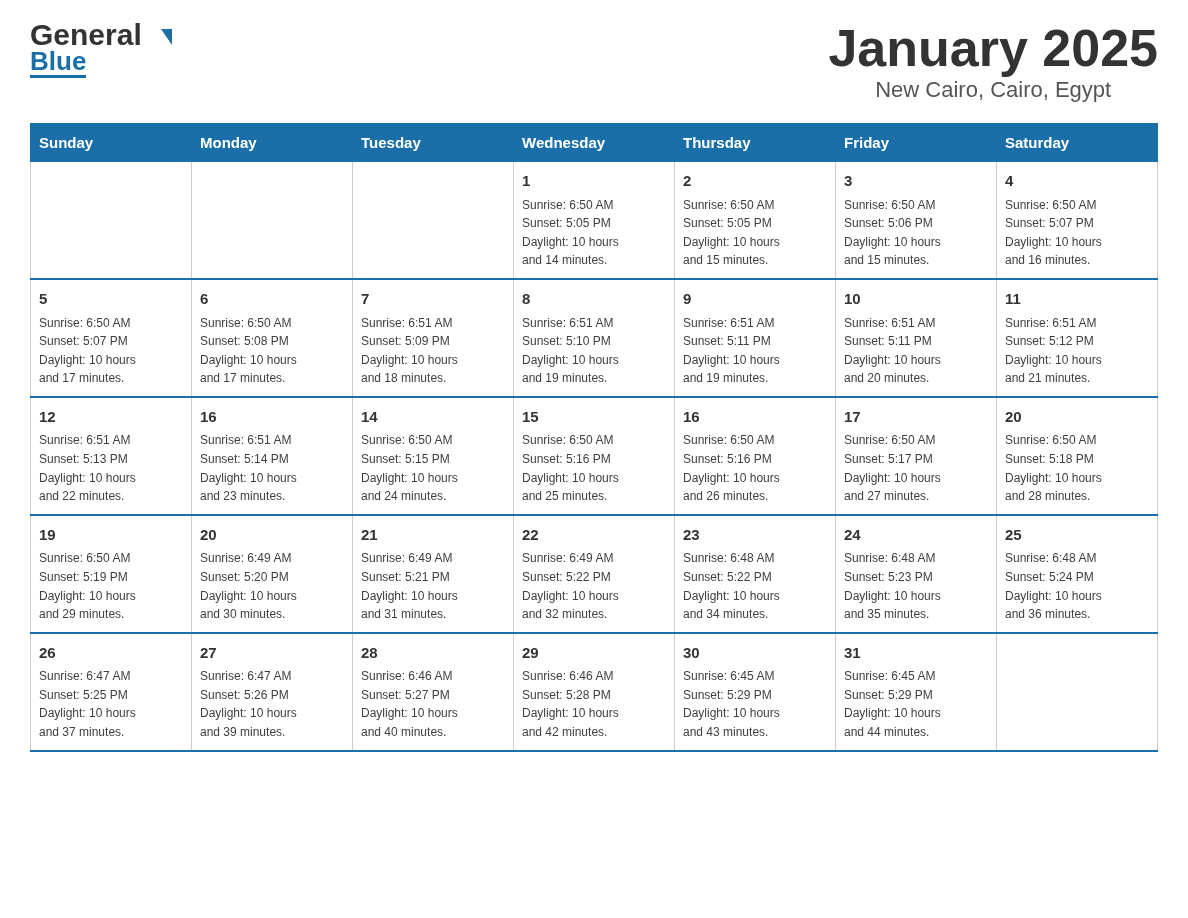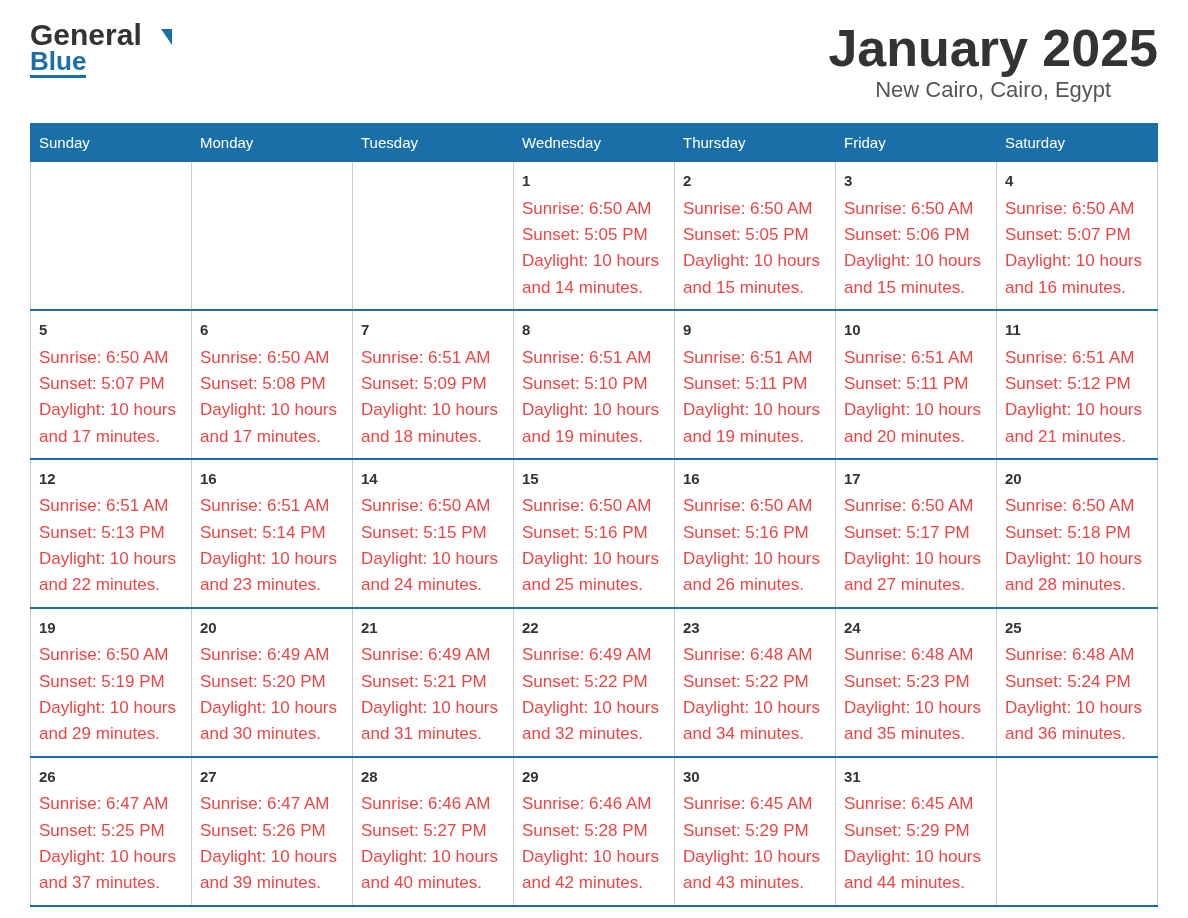--- a/index.html
+++ b/index.html
@@ -34,21 +34,21 @@
       width: 100%;
       border-collapse: collapse;
       table-layout: fixed;
     }
     thead tr {
       background-color: #1a6fa8;
     }
     thead th {
       color: #fff;
       font-size: 15px;
-      font-weight: normal;
+      font-weight: bold;
       padding: 10px 8px;
       text-align: left;
       border: 1px solid #1a6fa8;
     }
     tbody tr {
       border-bottom: 2px solid #1a6fa8;
     }
     tbody td {
       vertical-align: top;
       padding: 8px 8px;
@@ -63,22 +63,22 @@
       border-left: 1px solid #ccc;
     }
     .day-number {
       font-size: 15px;
       font-weight: bold;
       color: #333;
       display: block;
       margin-bottom: 3px;
     }
     .day-info {
-      font-size: 17px;
-      color: #ef4444;
+      font-size: 12px;
+      color: #404040;
       line-height: 1.55;
     }
     .empty-cell {
       background: #fff;
     }
     .logo-container {
       display: flex;
       flex-direction: column;
       align-items: flex-start;
     }

